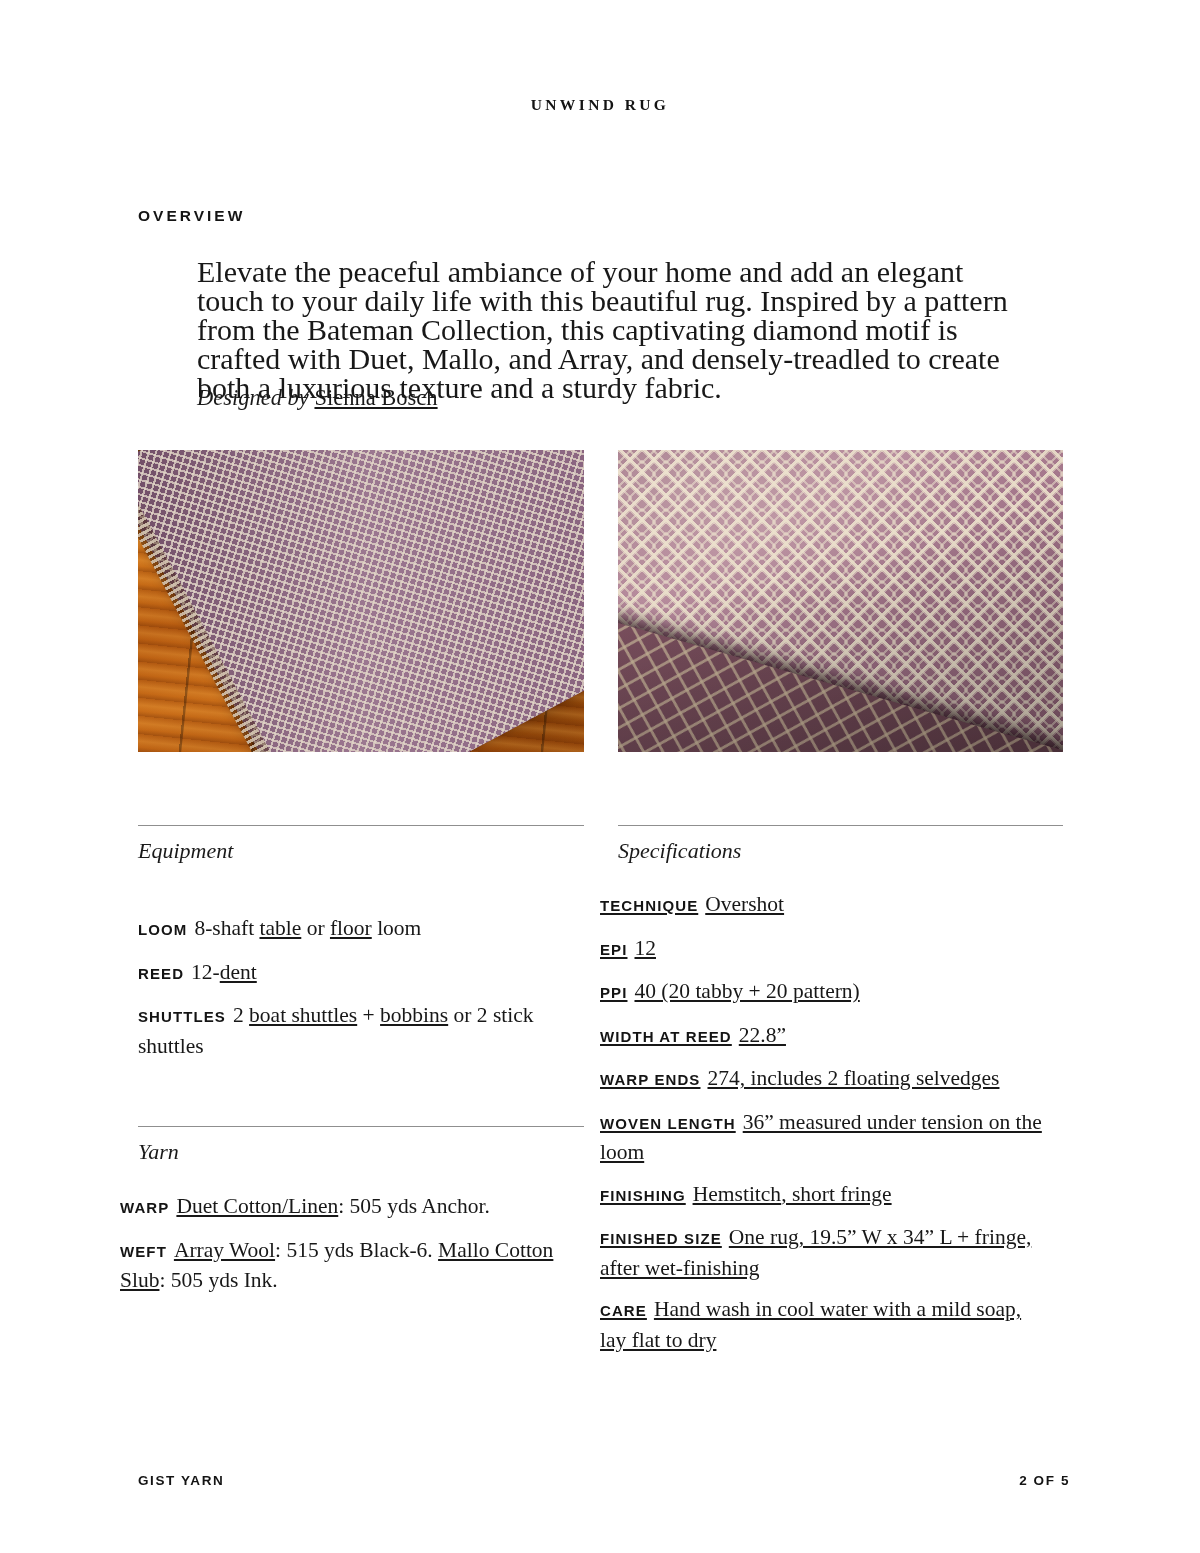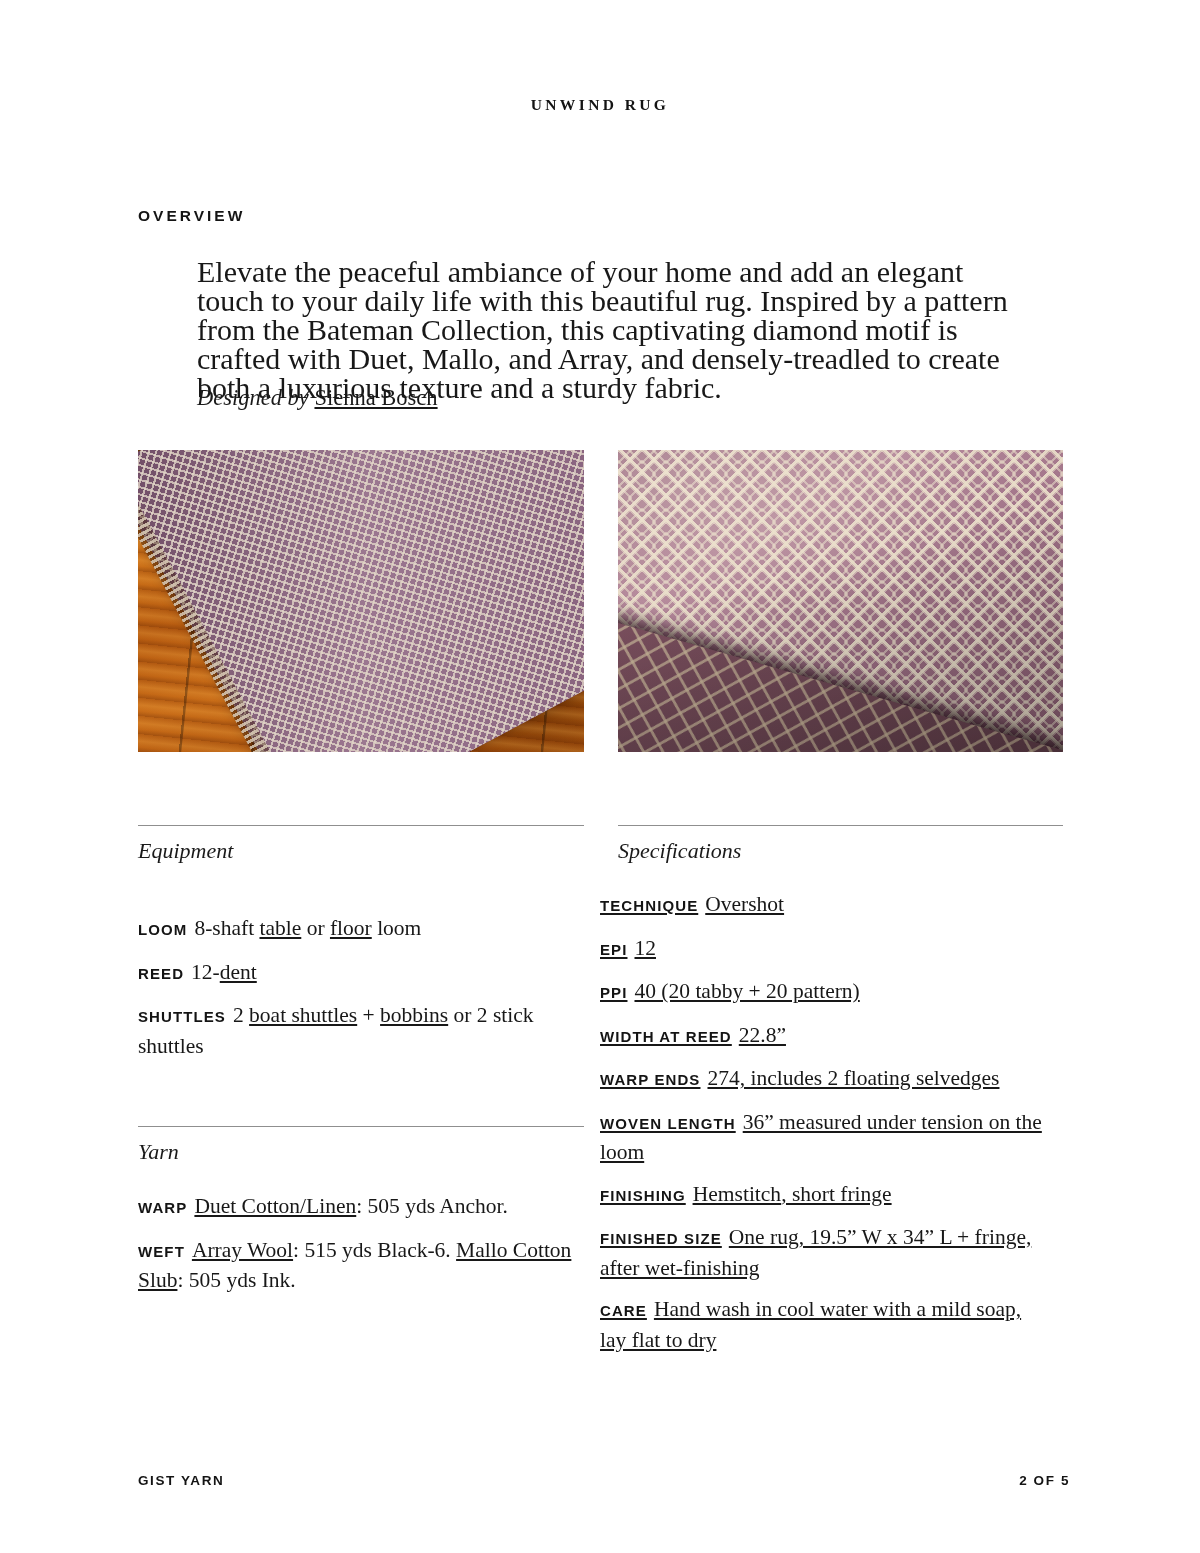--- a/index.html
+++ b/index.html
@@ -196,21 +196,21 @@
   .title-yarn      { top: 1139px; left: 138px; }
   .title-specs     { top: 838px; left: 618px; }
 
   .spec-list {
     position: absolute;
     font-size: 21.5px;
     line-height: 28.5px;
     color: #181818;
   }
   .list-equipment { top: 914px; left: 138px; width: 452px; }
-  .list-yarn      { top: 1192px; left: 138px; width: 452px; }
+  .list-yarn      { top: 1192px; left: 120px; width: 452px; }
   .list-specs     { top: 890px; left: 600px; width: 452px; text-decoration: underline; }
 
   .spec-row { margin-bottom: 13px; }
   .spec-row:last-child { margin-bottom: 0; }
 
   .spec-label {
     font-family: "Liberation Sans", sans-serif;
     font-weight: bold;
     font-size: 15px;
     letter-spacing: 1.1px;

